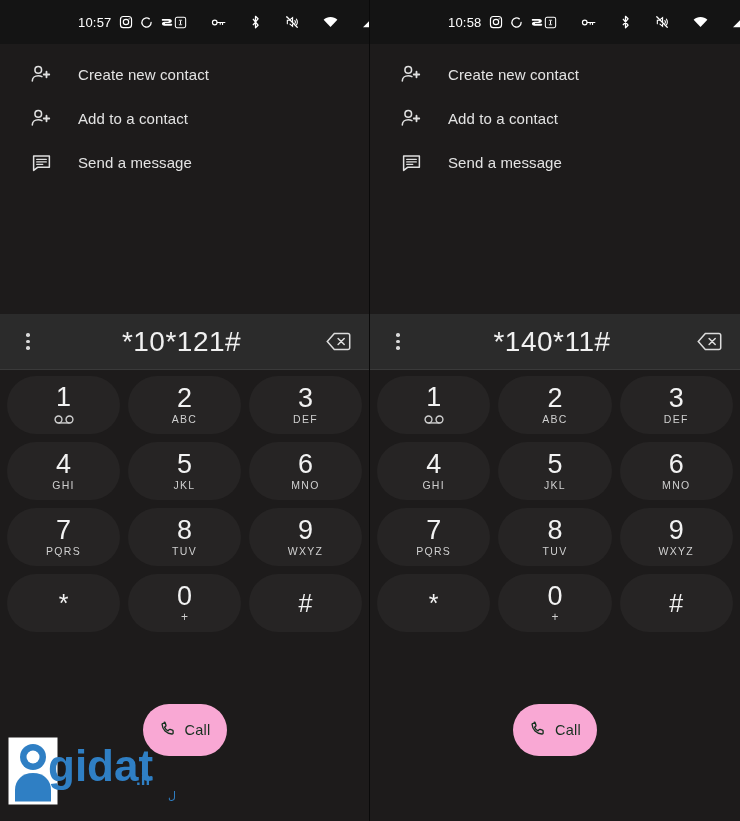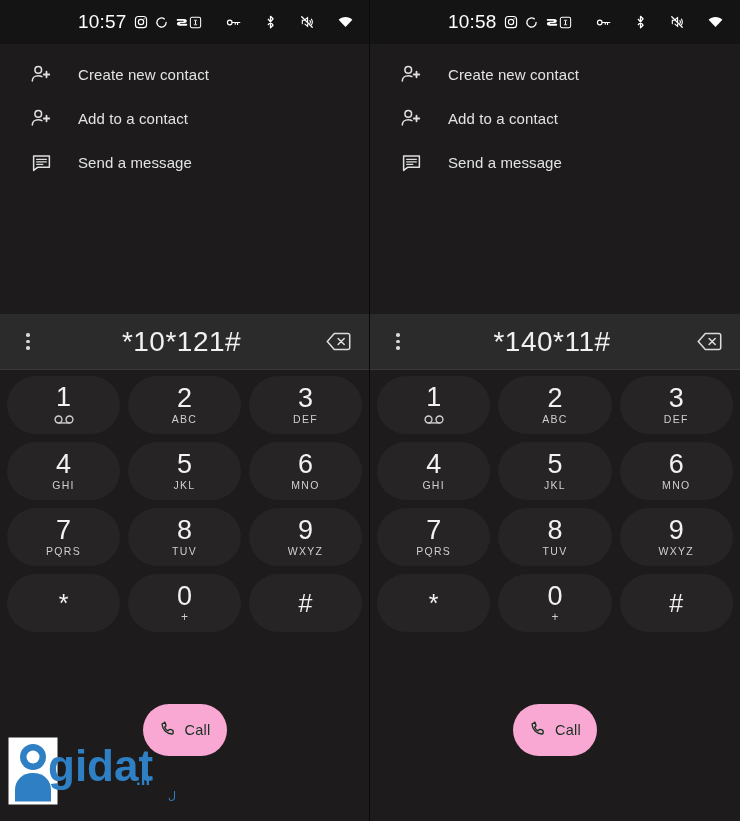--- a/index.html
+++ b/index.html
@@ -25,21 +25,21 @@
     background: #141414;
     display: flex; align-items: center;
     flex: 0 0 44px;
     padding: 0 14px 0 0;
   }
   .sb-left {
     display: flex; align-items: center; gap: 7px;
     margin-left: 78px;
   }
   .sb-clock {
-    color: #fff; font-size: 19px; letter-spacing: .2px;
+    color: #fff; font-size: 13px; letter-spacing: .2px;
     font-family: "Liberation Sans", sans-serif;
   }
   .sb-spacer { flex: 1; }
   .sb-right { display: flex; align-items: center; gap: 24px; }
   .sb-icon { display: inline-flex; align-items: center; justify-content: center; }
   .sb-icon svg { display: block; }
   .sb-batt {
     color: #fff; font-size: 13px; margin-left: 1px; letter-spacing: 0;
   }
 

